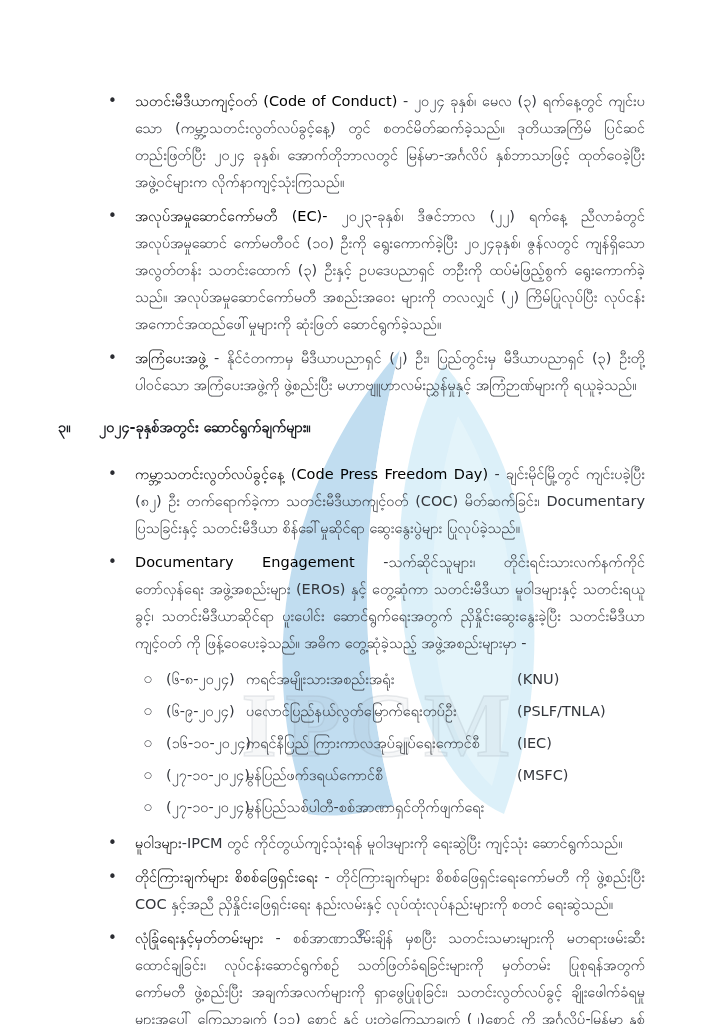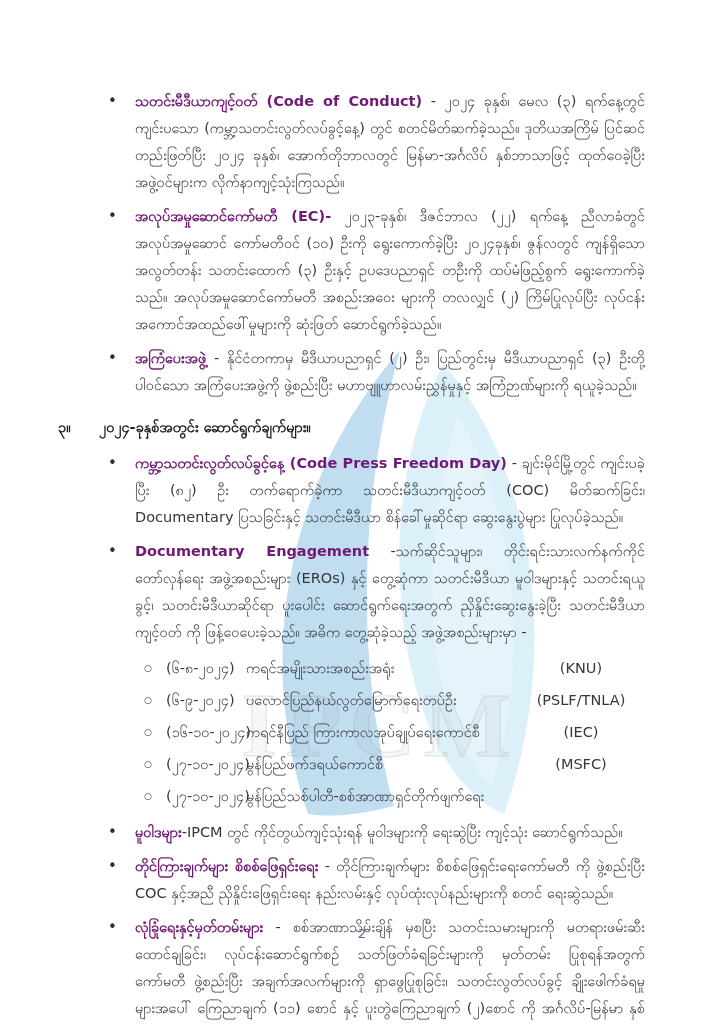--- a/index.html
+++ b/index.html
@@ -37,39 +37,39 @@
     padding-left:77px;
     margin-bottom:7px;
     text-align:justify;
   }
   li.bullet::before {
     content:"•";
     position:absolute; left:50px; top:0;
     color:#2a2c31;
     font-size:15px;
   }
-  .b { font-weight:bold; color:#701a75; }
+  .b { font-weight:normal; color:#000000; }
   .heading {
-    margin: 15px 0 9px 0;
+    margin: 15px 0 20px 0;
     font-weight:bold; color:#1b1d22;
     text-align:left;
   }
   .heading .hnum { display:inline-block; min-width:36px; }
   
   .meetings { margin: 2px 0 6px 86px; }
   .mrow {
     display:grid;
     grid-template-columns: 22px 80px 1fr 128px;
     align-items: baseline;
     line-height: 30px;
   }
   .mrow .circ {
     font-size:9px; color:#2a2c31; transform: translateY(-2px);
   }
-  .mrow .acr { text-align:center; }
+  .mrow .acr { text-align:left; }
   .pagenum {
     position:absolute; left:0; right:0; top:926px;
     text-align:center;
     font-size:13px;
     color:#5a6b85;
     z-index:1;
   }
 </style>
 </head>
 <body>

